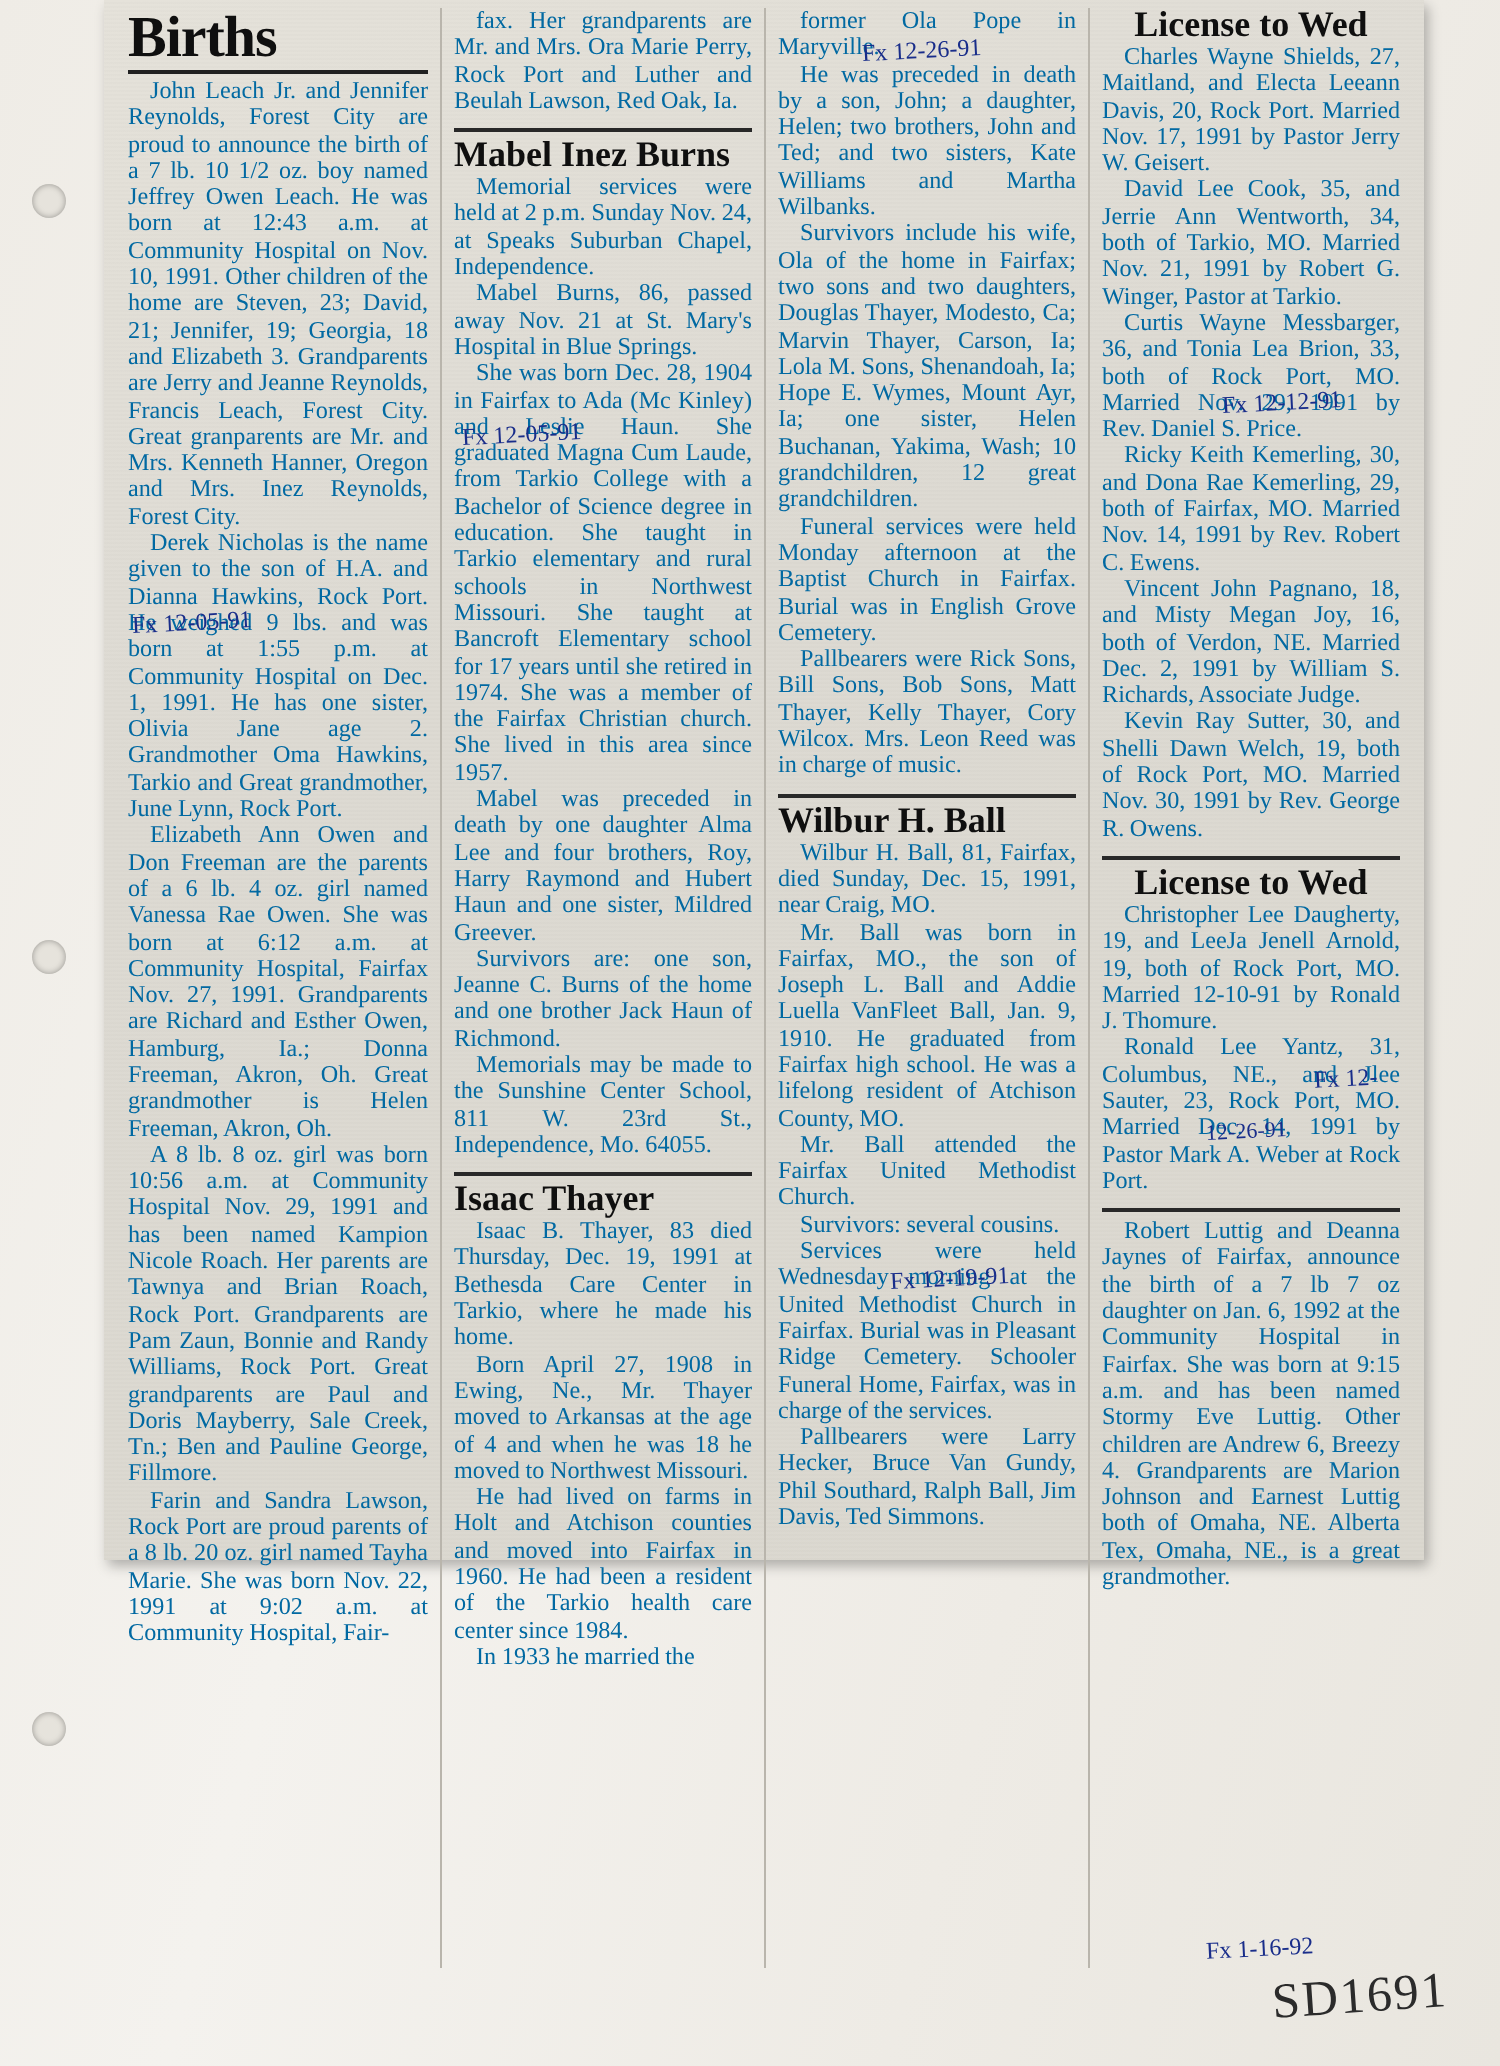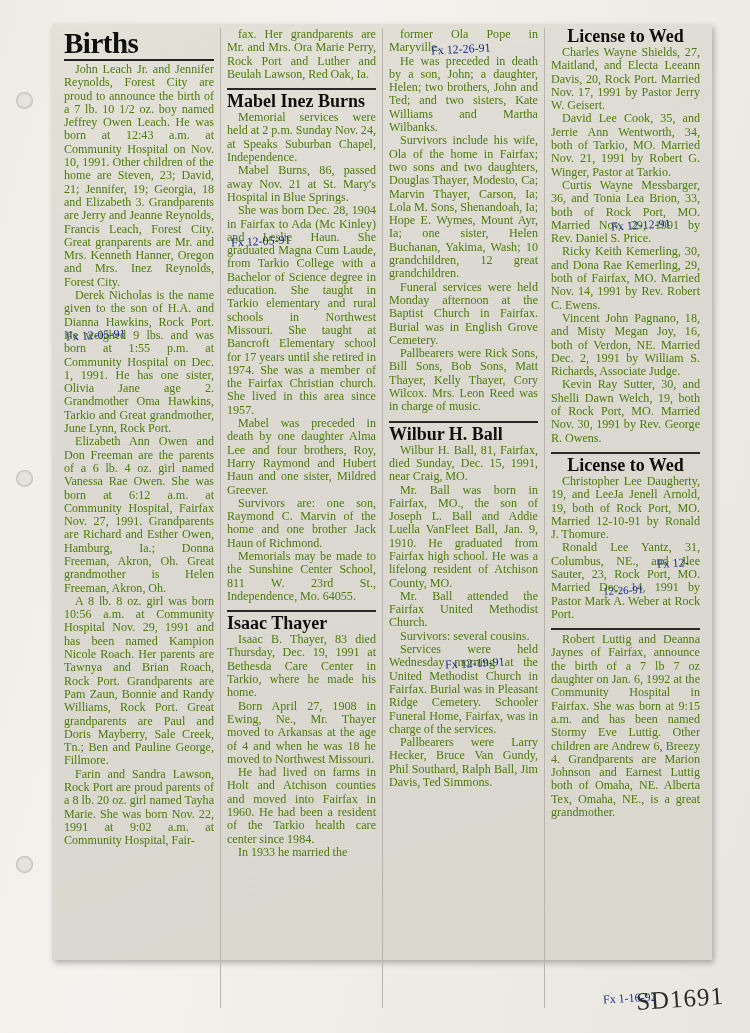--- a/index.html
+++ b/index.html
@@ -32,26 +32,25 @@
   .punch-1 { top: 92px; }
   .punch-2 { top: 470px; }
   .punch-3 { top: 856px; }
 
   
   .clipping {
     position: absolute;
     left: 52px;
     top: 0px;
     width: 660px;
-    height: 936px;
+    height: 780px;
     background: #dedbd3;
     box-shadow: 2px 3px 6px rgba(0,0,0,0.28);
     padding: 0;
     filter: contrast(1.02);
-    margin-top: 24px;
   }
   .newsprint {
     position: absolute;
     inset: 0;
     background:
       repeating-linear-gradient(0deg, rgba(0,0,0,0.012) 0px, rgba(0,0,0,0.012) 1px, rgba(255,255,255,0.01) 1px, rgba(255,255,255,0.01) 2px),
       linear-gradient(160deg, #e3e0d8 0%, #dbd8d0 40%, #d9d6cd 100%);
     pointer-events: none;
   }
 
@@ -98,21 +97,21 @@
 
   .rule-top {
     border-top: 2px solid #2a2a2a;
     margin: 7px 0 3px 0;
   }
 
   p.body {
     font-family: "Liberation Serif", serif;
     font-size: 12.1px;
     line-height: 13.3px;
-    color: #4d7c0f;
+    color: #0369a1;
     margin: 0;
     text-align: justify;
     text-indent: 11px;
     -webkit-hyphens: auto;
     hyphens: auto;
     word-spacing: -0.2px;
   }
 
   .block { margin-bottom: 0px; }
 
@@ -166,21 +165,21 @@
           <p class="body">fax. Her grandparents are Mr. and Mrs. Ora Marie Perry, Rock Port and Luther and Beulah Lawson, Red Oak, Ia.</p>
         </div>
 
         <div class="block">
           <div class="rule-top"></div>
           <div class="headline">Mabel Inez Burns</div>
           <p class="body">Memorial services were held at 2 p.m. Sunday Nov. 24, at Speaks Suburban Chapel, Independence.</p>
           <p class="body">Mabel Burns, 86, passed away Nov. 21 at St. Mary's Hospital in Blue Springs.</p>
           <p class="body">She was born Dec. 28, 1904 in Fairfax to Ada (Mc Kinley) and Leslie Haun. She graduated Magna Cum Laude, from Tarkio College with a Bachelor of Science degree in education. She taught in Tarkio elementary and rural schools in Northwest Missouri. She taught at Bancroft Elementary school for 17 years until she retired in 1974. She was a member of the Fairfax Christian church. She lived in this area since 1957.</p>
           <p class="body">Mabel was preceded in death by one daughter Alma Lee and four brothers, Roy, Harry Raymond and Hubert Haun and one sister, Mildred Greever.</p>
-          <p class="body">Survivors are: one son, Raymond C. Marvin of the home and one brother Jack Haun of Richmond.</p>
+          <p class="body">Survivors are: one son, Jeanne C. Burns of the home and one brother Jack Haun of Richmond.</p>
           <p class="body">Memorials may be made to the Sunshine Center School, 811 W. 23rd St., Independence, Mo. 64055.</p>
         </div>
 
         <div class="block">
           <div class="rule-top"></div>
           <div class="headline">Isaac Thayer</div>
           <p class="body">Isaac B. Thayer, 83 died Thursday, Dec. 19, 1991 at Bethesda Care Center in Tarkio, where he made his home.</p>
           <p class="body">Born April 27, 1908 in Ewing, Ne., Mr. Thayer moved to Arkansas at the age of 4 and when he was 18 he moved to Northwest Missouri.</p>
           <p class="body">He had lived on farms in Holt and Atchison counties and moved into Fairfax in 1960. He had been a resident of the Tarkio health care center since 1984.</p>
           <p class="body">In 1933 he married the</p>

